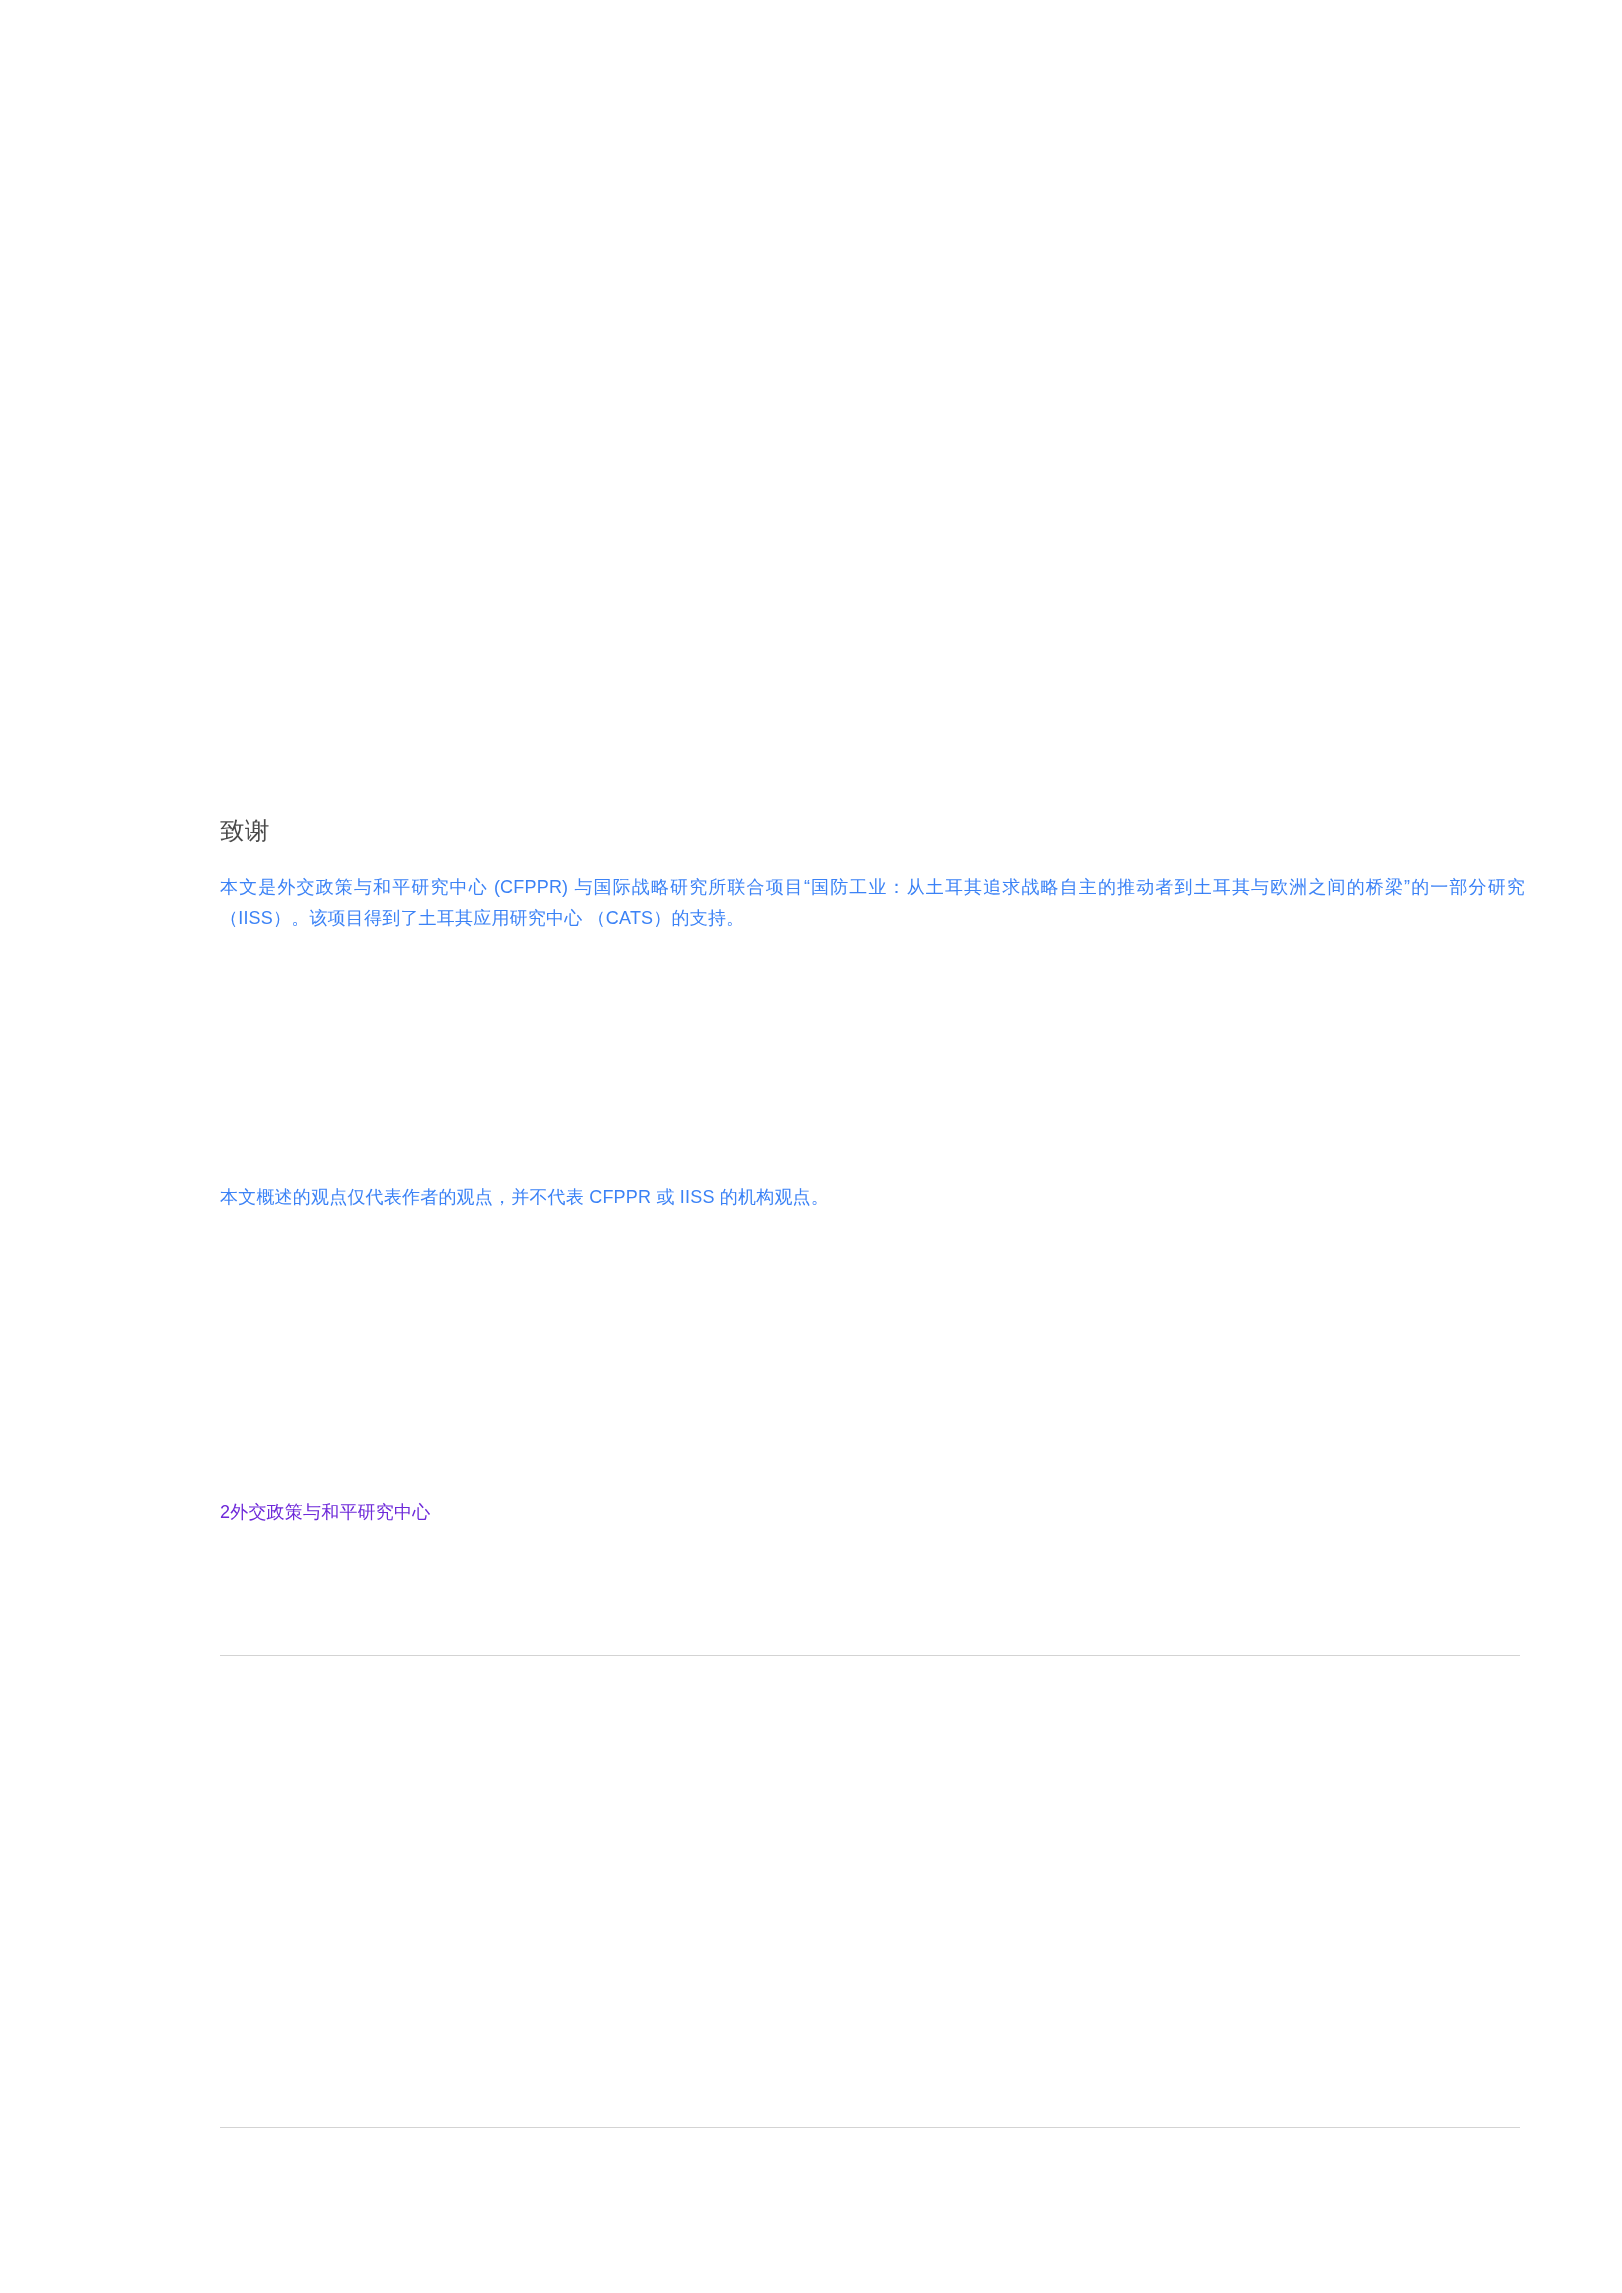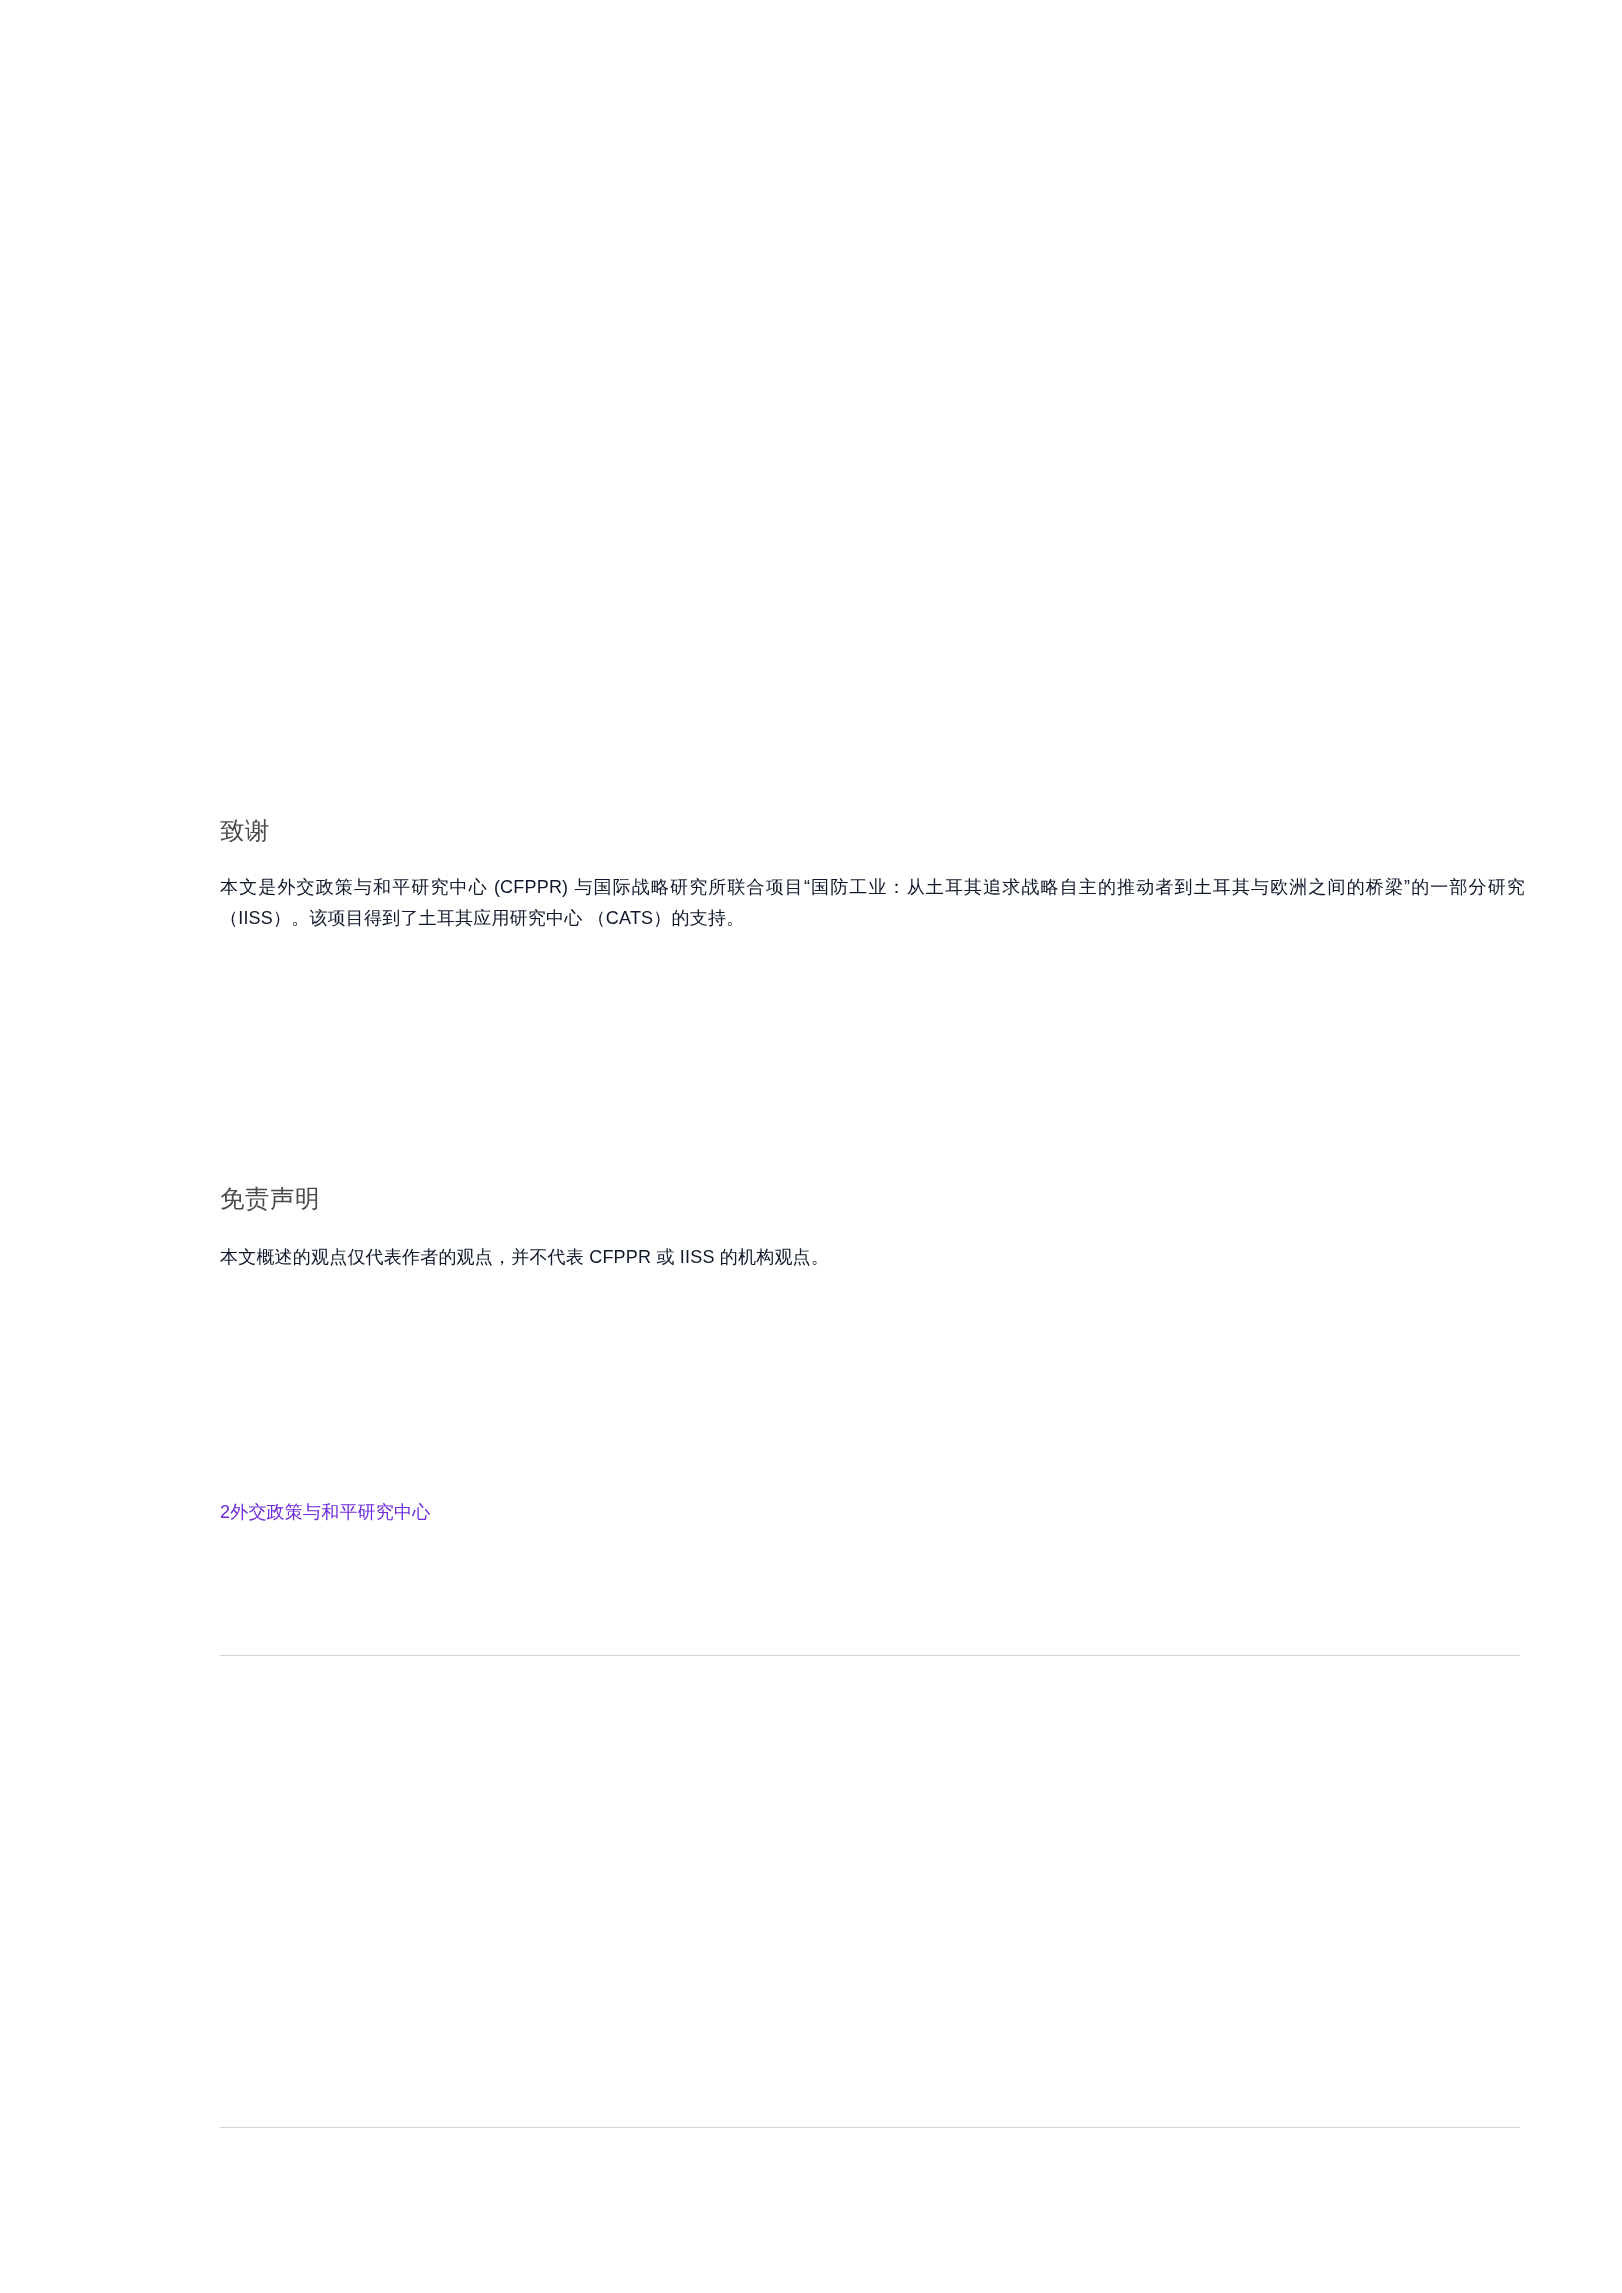--- a/index.html
+++ b/index.html
@@ -27,21 +27,21 @@
     line-height: 1.4;
     font-weight: 400;
     color: #4a4a4a;
     margin: 0;
     letter-spacing: 0.5px;
   }
 
   .body-text {
     font-size: 18px;
     line-height: 1.75;
-    color: #0f172a;
+    color: #3b82f6;
     margin: 0;
     text-align: justify;
     letter-spacing: 0.2px;
   }
 
   
   .block-ack {
     position: absolute;
     left: 153px;
     top: 814px;
@@ -83,21 +83,20 @@
 <body>
 
 <div class="page">
 
   <div class="block-ack">
     <h2 class="section-heading">致谢</h2>
     <p class="body-text">本文是外交政策与和平研究中心 (CFPPR) 与国际战略研究所联合项目“国防工业：从土耳其追求战略自主的推动者到土耳其与欧洲之间的桥梁”的一部分研究（IISS）。该项目得到了土耳其应用研究中心 （CATS）的支持。</p>
   </div>
 
   <div class="block-disclaimer">
-    <h2 class="section-heading">免责声明</h2>
     <p class="body-text">本文概述的观点仅代表作者的观点，并不代表 CFPPR 或 IISS 的机构观点。</p>
   </div>
 
   <div class="footer-note">2外交政策与和平研究中心</div>
 
   <div class="rule rule-top"></div>
   <div class="rule rule-bottom"></div>
 
 </div>
 

